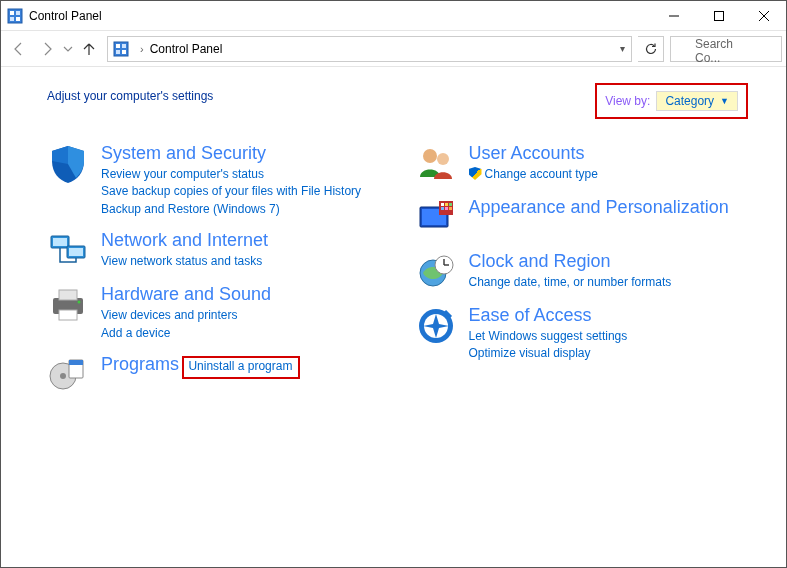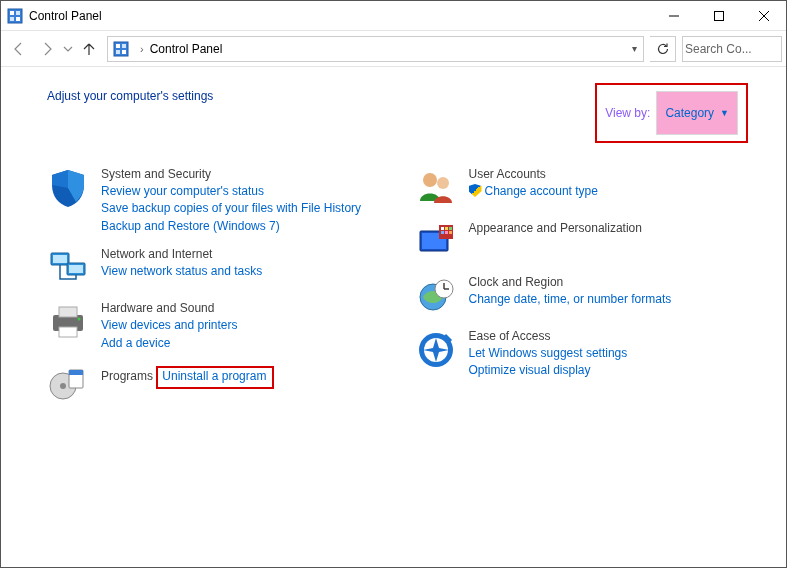--- a/index.html
+++ b/index.html
@@ -70,25 +70,25 @@
   .addr-spacer { flex:1; }
   .addr-drop { color:#555; font-size:10px; margin-right:2px;}
   .refresh-btn {
     width:26px; height:26px;
     border:1px solid #ccc;
     border-left:none;
     display:flex; align-items:center; justify-content:center;
     margin-right:6px;
   }
   .searchbox {
-    width: 100px;
+    width: 112px;
     height: 26px;
     border: 1px solid #ccc;
-    display:flex; align-items:center;
-    padding: 0 2px;
+    display:flex; 
+    padding: 0 24px;
     color:#666;
     font-size:12px;
   }
 
   .content {
     padding: 22px 30px 10px 46px;
     position:relative;
     height: calc(100% - 66px);
     overflow:hidden;
   }
@@ -106,22 +106,22 @@
   .viewby-wrap {
     display:flex; align-items:center;
     border:2px solid #d40000;
     padding: 6px 8px;
     margin-top:-6px;
     margin-right:8px;
   }
   .viewby-label { color:#8b5cf6; margin-right:6px; font-size:12px;}
   .viewby-select {
     border:1px solid #d9d9d9;
-    background:#f9a8d4;
-    padding: 14px 8px;
+    background:#fef9c3;
+    padding: 2px 8px;
     color:#0066cc;
     font-size:12px;
     display:flex; align-items:center;
   }
   .viewby-select .tri { color:#0066cc; margin-left:6px; font-size:9px;}
 
   .columns {
     display:flex;
     gap: 26px;
   }
@@ -132,22 +132,22 @@
     margin-bottom:12px;
   }
   .cat-icon {
     width:42px; height:42px;
     margin-right:12px;
     flex-shrink:0;
     display:flex; align-items:center; justify-content:center;
   }
   .cat-body { flex:1; }
   .cat-title {
-    color: #404040;
-    font-size: 12px;
+    color: #3b82f6;
+    font-size: 18px;
     font-weight:400;
     margin-bottom:2px;
     cursor:pointer;
     display:inline-block;
   }
   .cat-link {
     color:#0066cc;
     font-size:12px;
     display:block;
     line-height:1.45;

